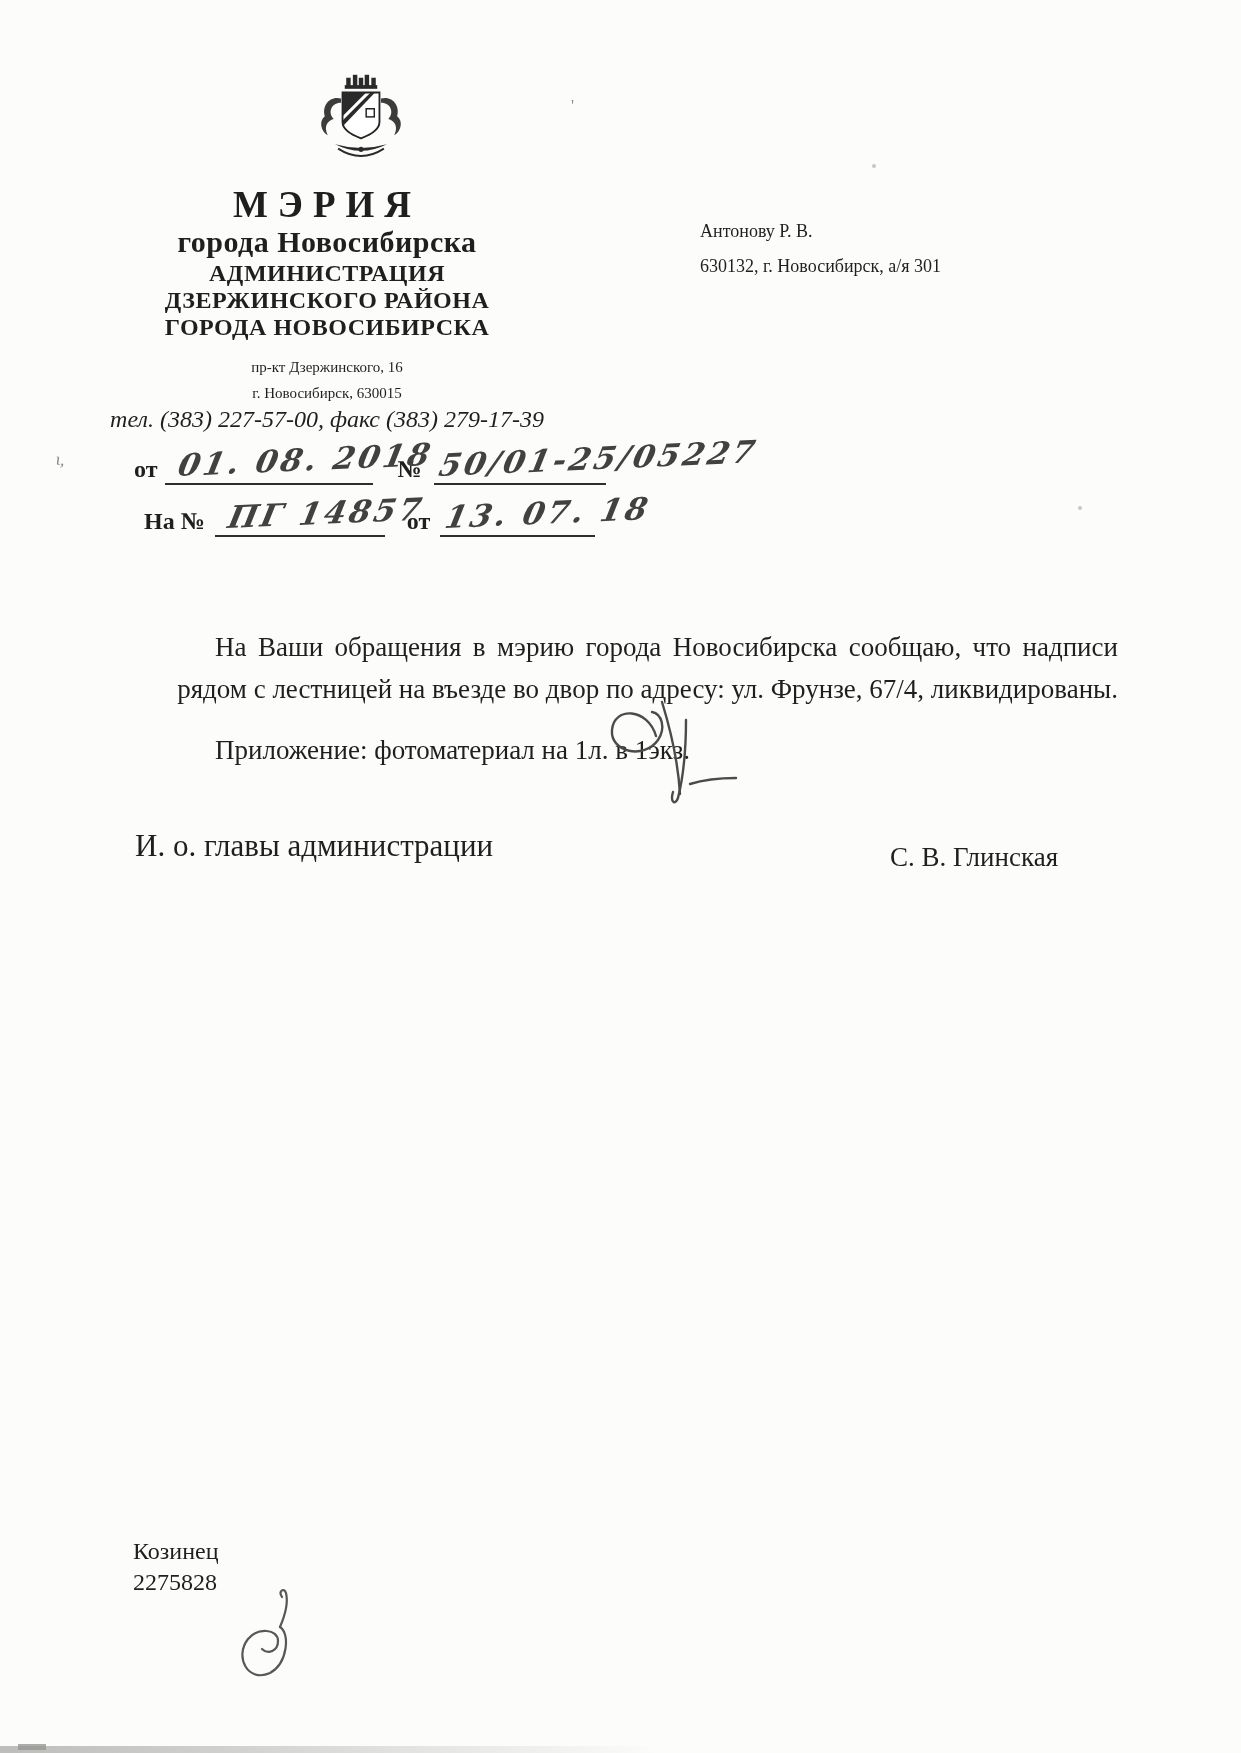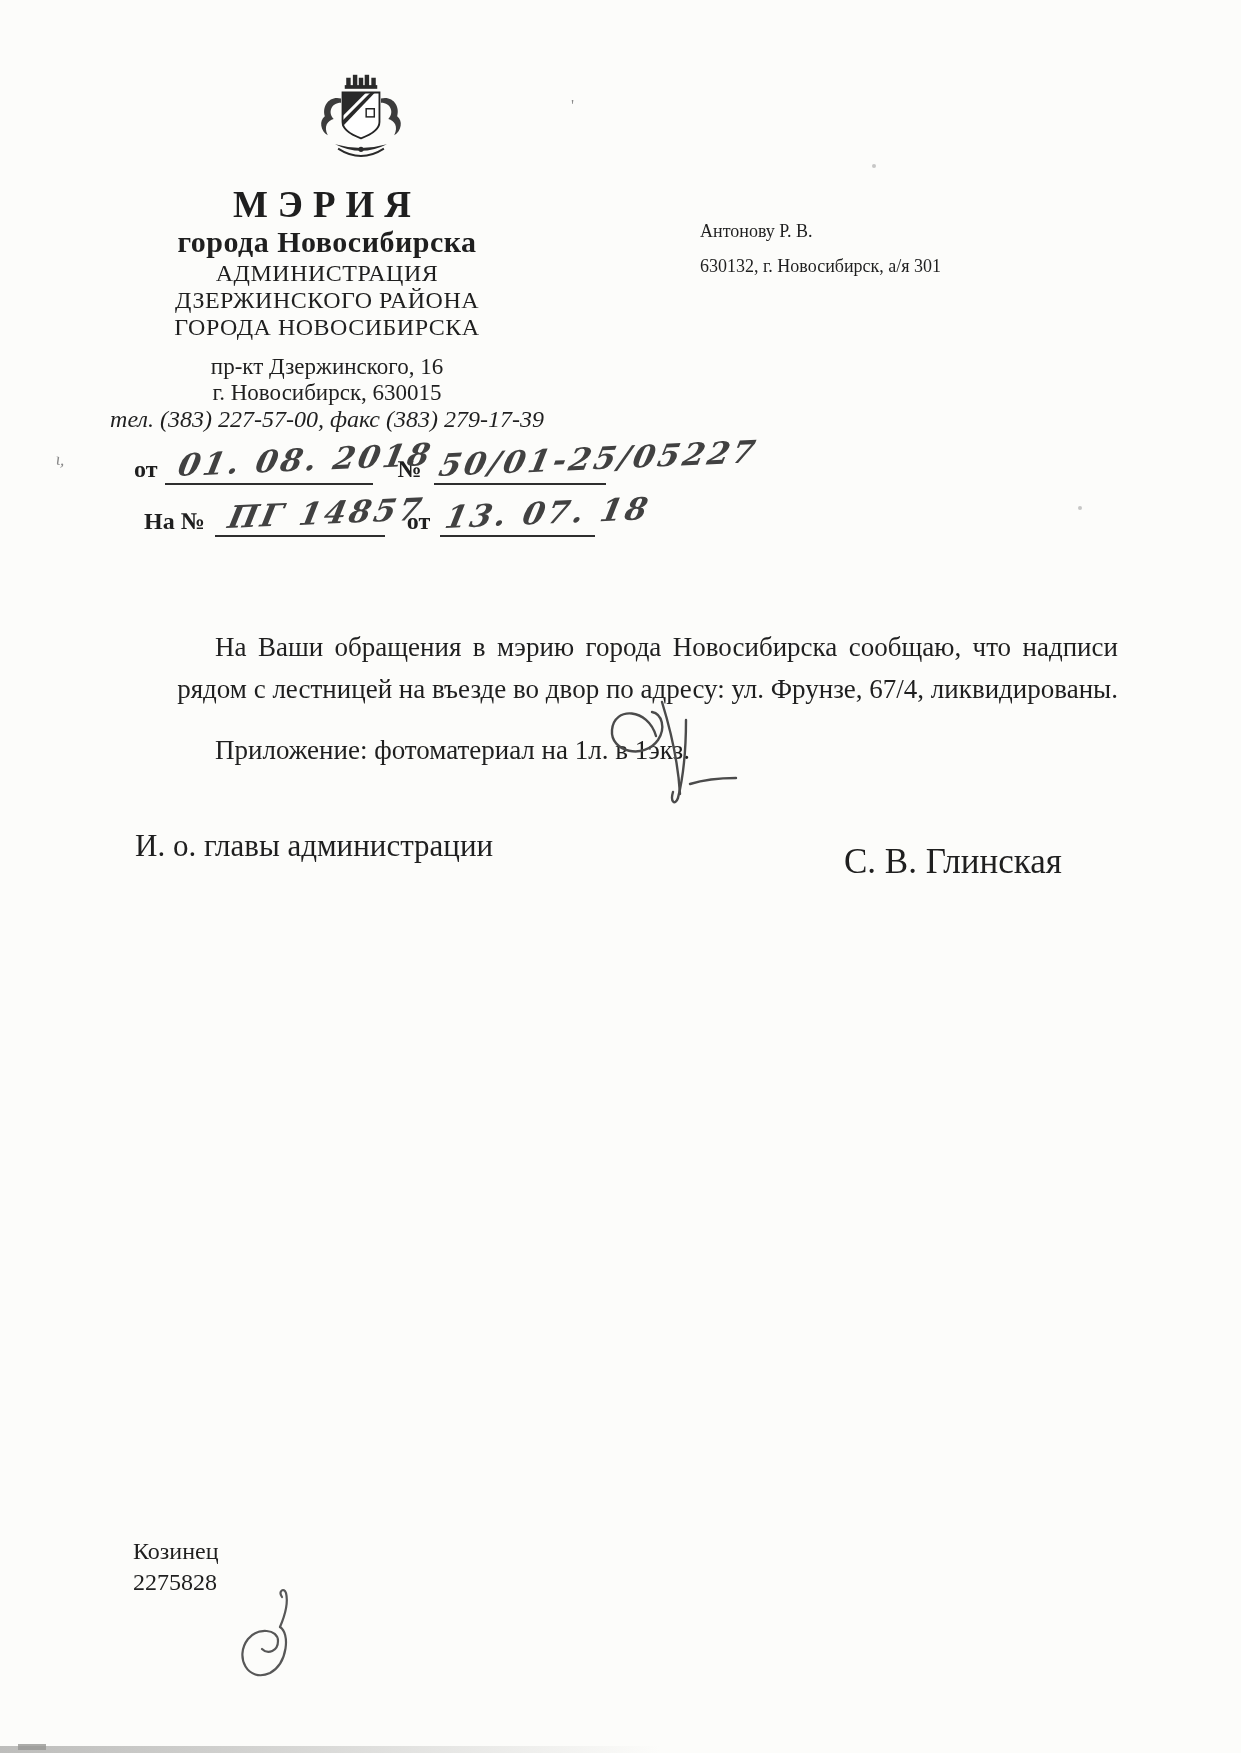--- a/index.html
+++ b/index.html
@@ -20,22 +20,22 @@
   }
   .emblem-wrap { transform:translateX(34px); }
   .org-title {
     font-size:37px; font-weight:bold; letter-spacing:10px;
     margin-top:4px; line-height:38px;
   }
   .org-subtitle {
     font-size:30px; font-weight:bold; letter-spacing:0.5px;
     line-height:36px;
   }
-  .org-caps { font-size:24px; line-height:27px; letter-spacing:0.5px; }
-  .addr { font-size:23px; line-height:26px; }
+  .org-caps { font-size:24px; line-height:27px; letter-spacing:0.5px;font-weight:bold; }
+  .addr { font-size:15px; line-height:26px; }
   .addr-block { margin-top:13px; }
   .phone { font-size:24px; line-height:26px;font-style:italic; }
 
   
   .ref-line {
     position:absolute; left:134px;
     font-size:24px; white-space:nowrap;
     display:flex; align-items:flex-end;font-weight:bold;
   }
   .ref-label { padding-bottom:2px; }
@@ -71,21 +71,21 @@
   }
   .body-line-1 { text-align:justify; text-align-last:justify; text-indent:80px; }
   .body-line-2 { text-align:right; }
   .attachment {
     position:absolute; left:215px; top:735px;
     font-size:27px;
   }
 
   
   .sig-position { position:absolute; left:135px; top:828px; font-size:31px; }
-  .sig-name     { position:absolute; left:844px; top:842px; font-size:35px; }
+  .sig-name     { position:absolute; left:890px; top:842px; font-size:27px; }
   .sig-image    { position:absolute; left:578px; top:694px; }
 
   
   .executor { position:absolute; left:133px; top:1536px; font-size:24px; line-height:31px; }
   .paraph-image { position:absolute; left:220px; top:1583px; }
 
   
   .artifact { position:absolute; color:#8a8a8a; font-size:17px; }
   .dot { width:4px; height:4px; border-radius:50%; background:#9b9b9b; opacity:.55; }
   .bottom-edge {

